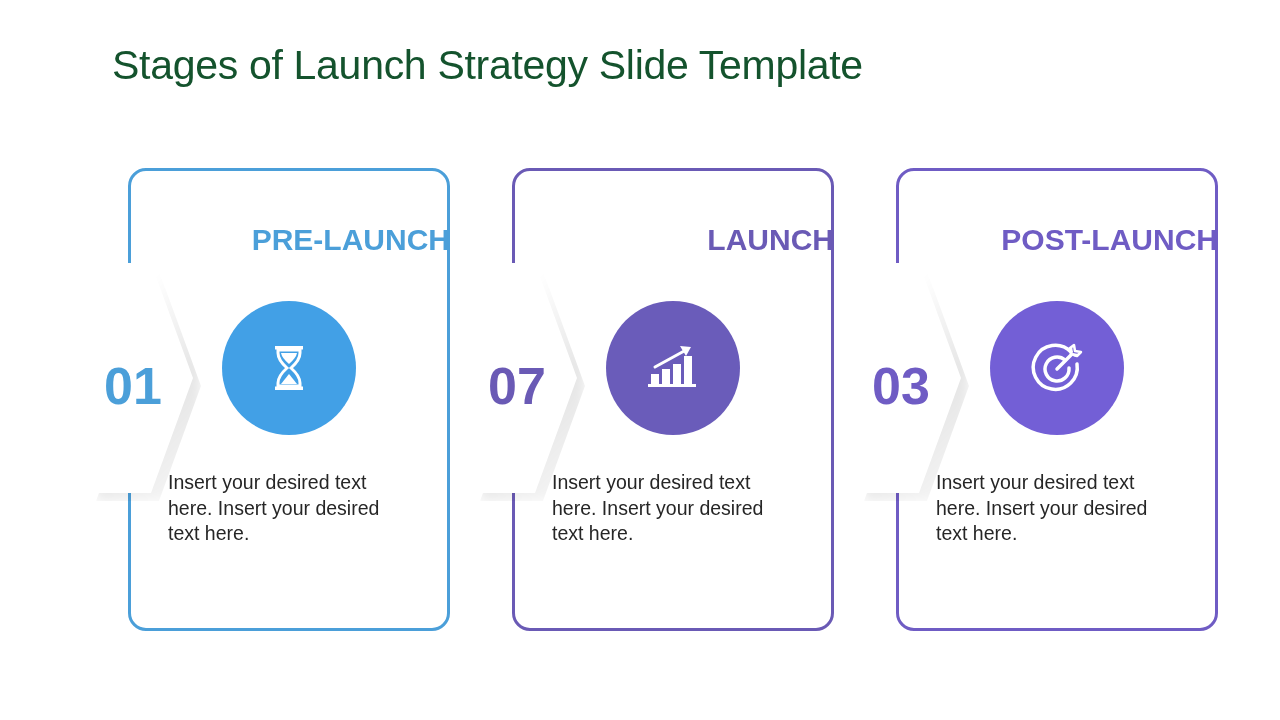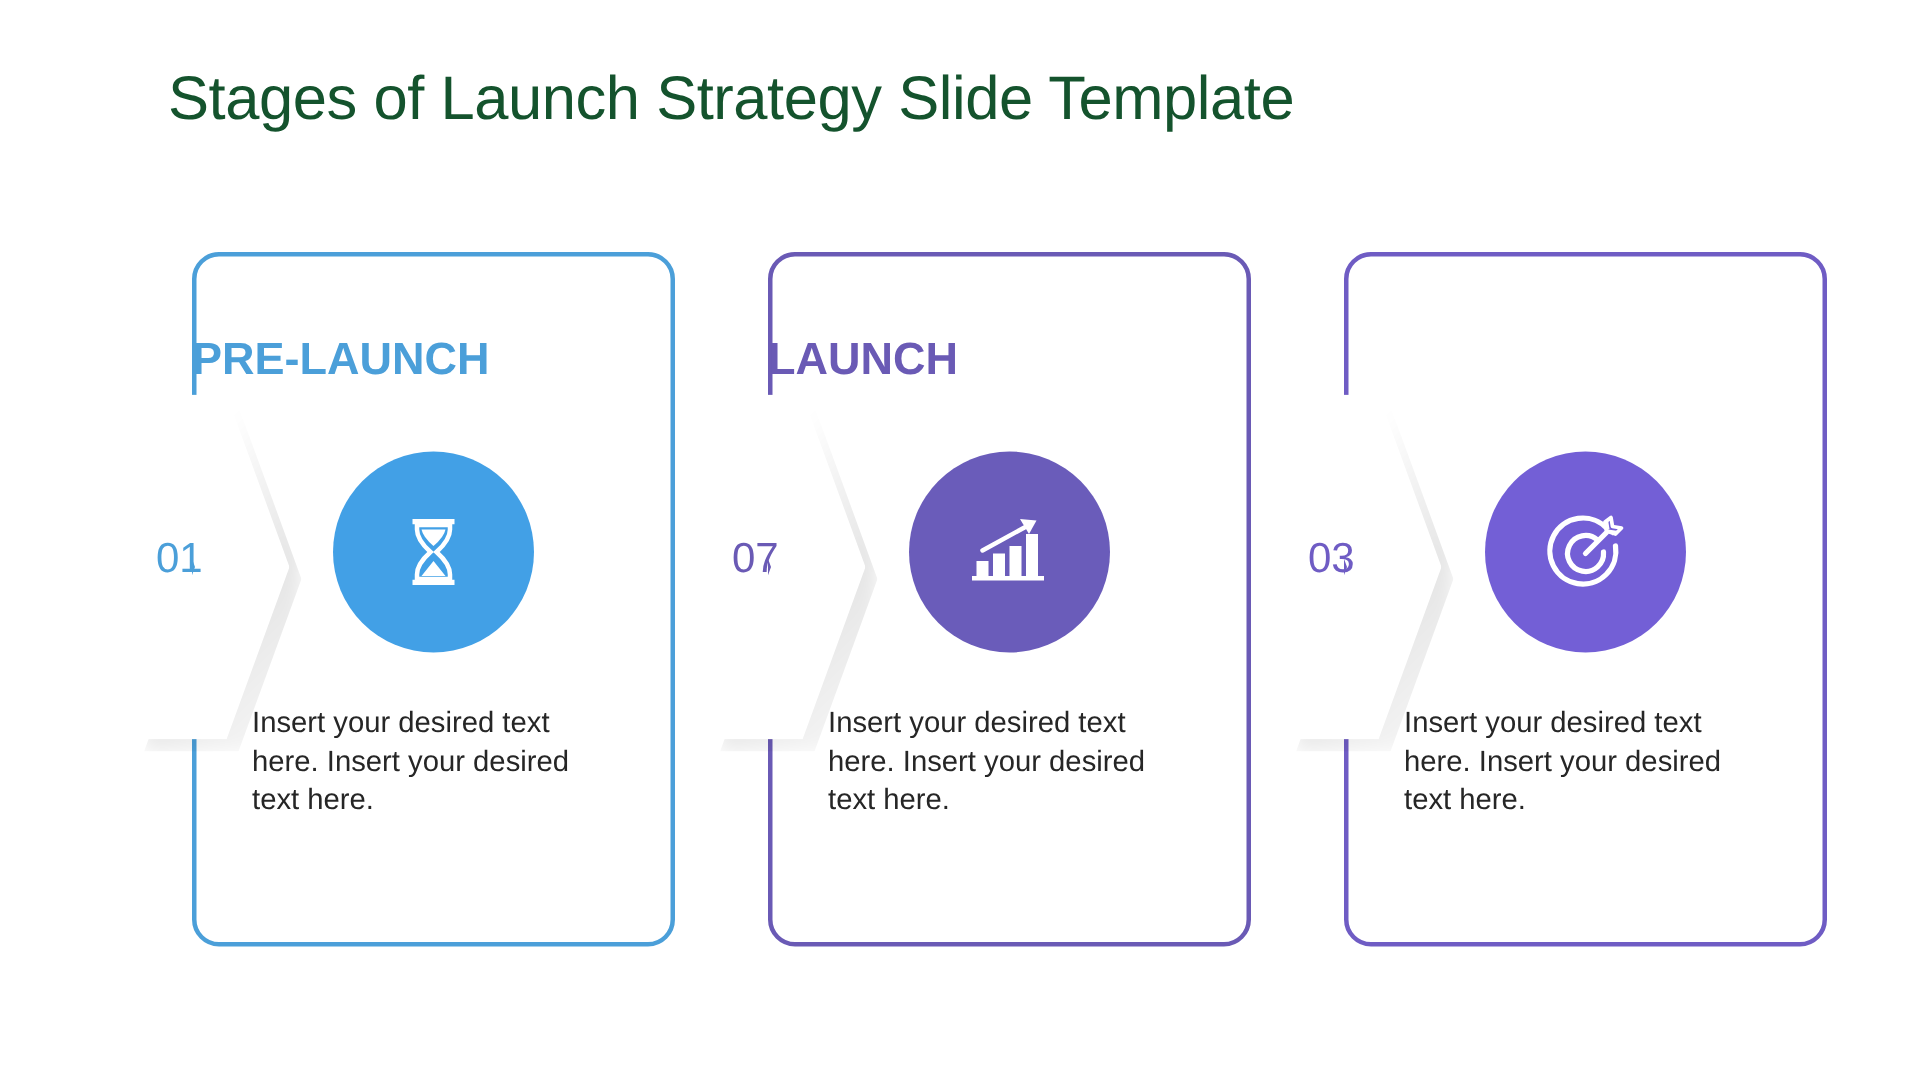--- a/index.html
+++ b/index.html
@@ -23,25 +23,25 @@
       position: absolute; left: 0; top: 0; width: 105px; height: 230px; background: #ffffff;
       clip-path: polygon(0 0, 60% 0, 100% 50%, 60% 100%, 0 100%, 0 100%, 40% 50%, 0 0);
     }
     .chevron-shadow {
       position: absolute; left: 8px; top: 8px; width: 105px; height: 230px;
       background: linear-gradient(135deg, rgba(0,0,0,0.00) 20%, rgba(0,0,0,0.10) 60%, rgba(0,0,0,0.02) 100%);
       clip-path: polygon(0 0, 60% 0, 100% 50%, 60% 100%, 0 100%, 0 100%, 40% 50%, 0 0);
       filter: blur(6px);
     }
     .number {
-      position: absolute; left: -24px; top: 188px; font-size: 28px; font-weight: normal; color: var(--c);
+      position: absolute; left: -24px; top: 188px; font-size: 52px; font-weight: bold; color: var(--c);
       font-family: "Liberation Sans", sans-serif;
     }
     .heading {
-      position: absolute; left: 0; top: 55px; width: 322px; text-align: left;
+      position: absolute; left: 0; top: 55px; width: 322px; text-align: right;
       font-size: 30px; font-weight: bold; color: var(--c); font-family: "Liberation Sans", sans-serif;
     }
     .icon-circle {
       position: absolute; left: 94px; top: 133px; width: 134px; height: 134px; border-radius: 50%;
       background: var(--fill); display: flex; align-items: center; justify-content: center;
     }
     .icon-circle svg { width: 60px; height: 60px; }
     .desc {
       position: absolute; left: 40px; top: 302px; width: 242px; text-align: left;
       font-size: 19.5px; line-height: 25.5px; color: #262626; font-family: "Liberation Sans", sans-serif;
@@ -94,20 +94,21 @@
   <div class="desc">Insert your desired text here. Insert your desired text here.</div>
 </div>
 
 <div class="stage" style="left:896px; --c:#6F5CC4; --fill:#735FD6;">
   <div class="card"></div>
   <div class="chevron-wrap">
     <div class="chevron-shadow"></div>
     <div class="chevron"></div>
   </div>
   <div class="number">03</div>
+  <div class="heading">POST-LAUNCH</div>
   <div class="icon-circle">
     <svg viewBox="0 0 60 60">
       <path d="M44 14 A22 22 0 1 0 50 26" fill="none" stroke="#fff" stroke-width="3.5" stroke-linecap="round"></path>
       <path d="M38 22 A12 12 0 1 0 42 30" fill="none" stroke="#fff" stroke-width="3.5" stroke-linecap="round"></path>
       <line x1="30" y1="31" x2="44" y2="17" stroke="#fff" stroke-width="3.5" stroke-linecap="round"></line>
       <path d="M42 11 L45 8 L46 15 Z" fill="#fff"></path>
       <path d="M48 19 L52 16 L45 15 Z" fill="#fff"></path>
       <path d="M43 10 L47 7 L48 13 L54 14 L50 18 L44 16 Z" fill="none" stroke="#fff" stroke-width="2.5" stroke-linejoin="round"></path>
     </svg>
   </div>

